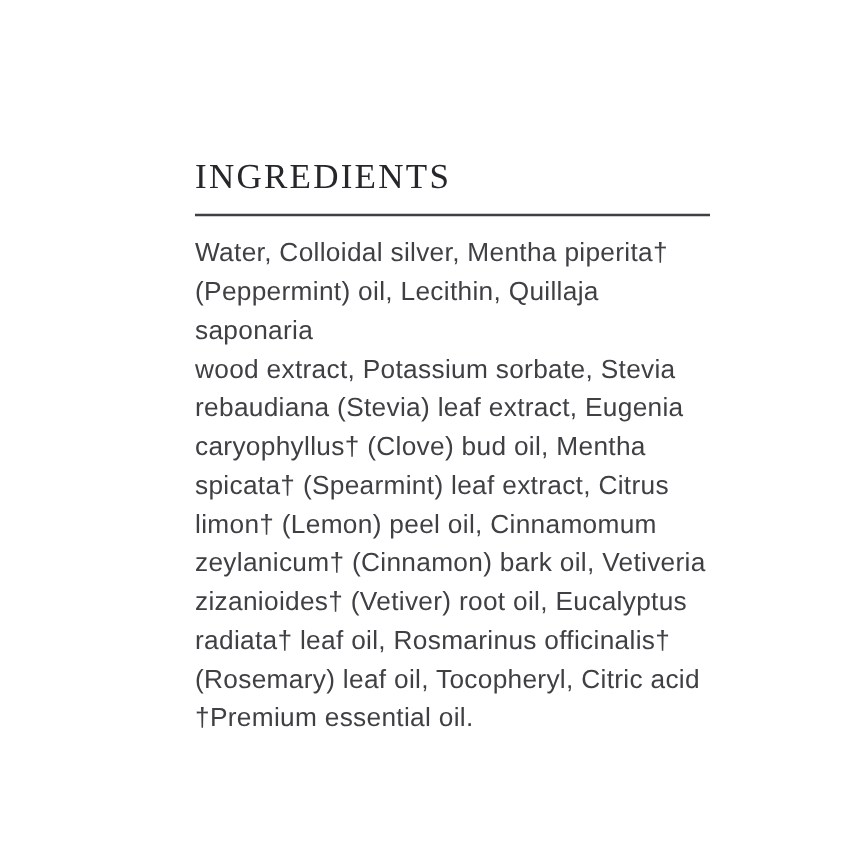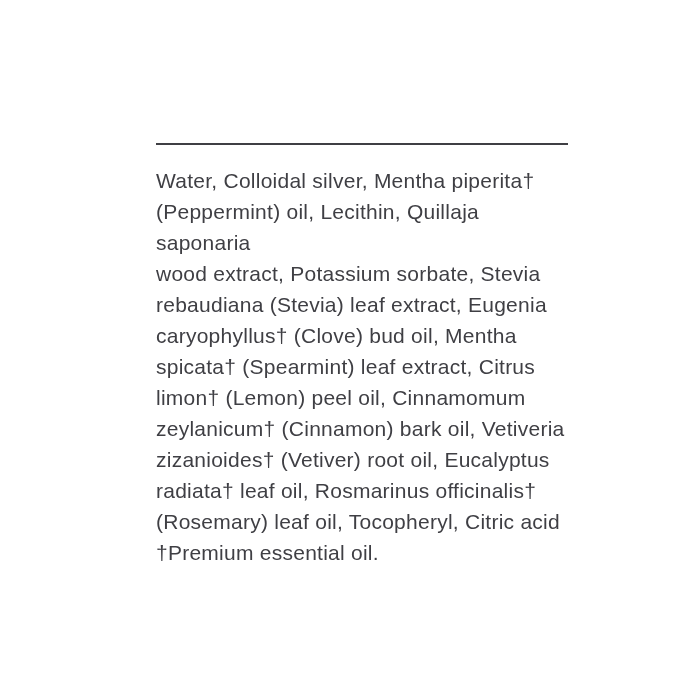--- a/index.html
+++ b/index.html
@@ -30,34 +30,35 @@
     line-height: 1;
   }
   .title-divider {
     margin-top: 15px;
     width: 412px;
     height: 2px;
     background: var(--divider-color);
     border: none;
   }
   .ingredients-text {
-    margin-top: 20px;
+    margin-top: 14px;
     font-family: "Liberation Sans", "DejaVu Sans", sans-serif;
     font-weight: 400;
     font-size: 21px;
     letter-spacing: 0.25px;
     line-height: 31px;
     color: var(--body-color);
     white-space: pre-line;
   }
 </style>
 </head>
 <body>
 
 <div class="label-panel">
+  <h1 class="section-title">INGREDIENTS</h1>
   <div class="title-divider"></div>
   <p class="ingredients-text">Water, Colloidal silver, Mentha piperita†
 (Peppermint) oil, Lecithin, Quillaja saponaria
 wood extract, Potassium sorbate, Stevia
 rebaudiana (Stevia) leaf extract, Eugenia
 caryophyllus† (Clove) bud oil, Mentha
 spicata† (Spearmint) leaf extract, Citrus
 limon† (Lemon) peel oil, Cinnamomum
 zeylanicum† (Cinnamon) bark oil, Vetiveria
 zizanioides† (Vetiver) root oil, Eucalyptus

